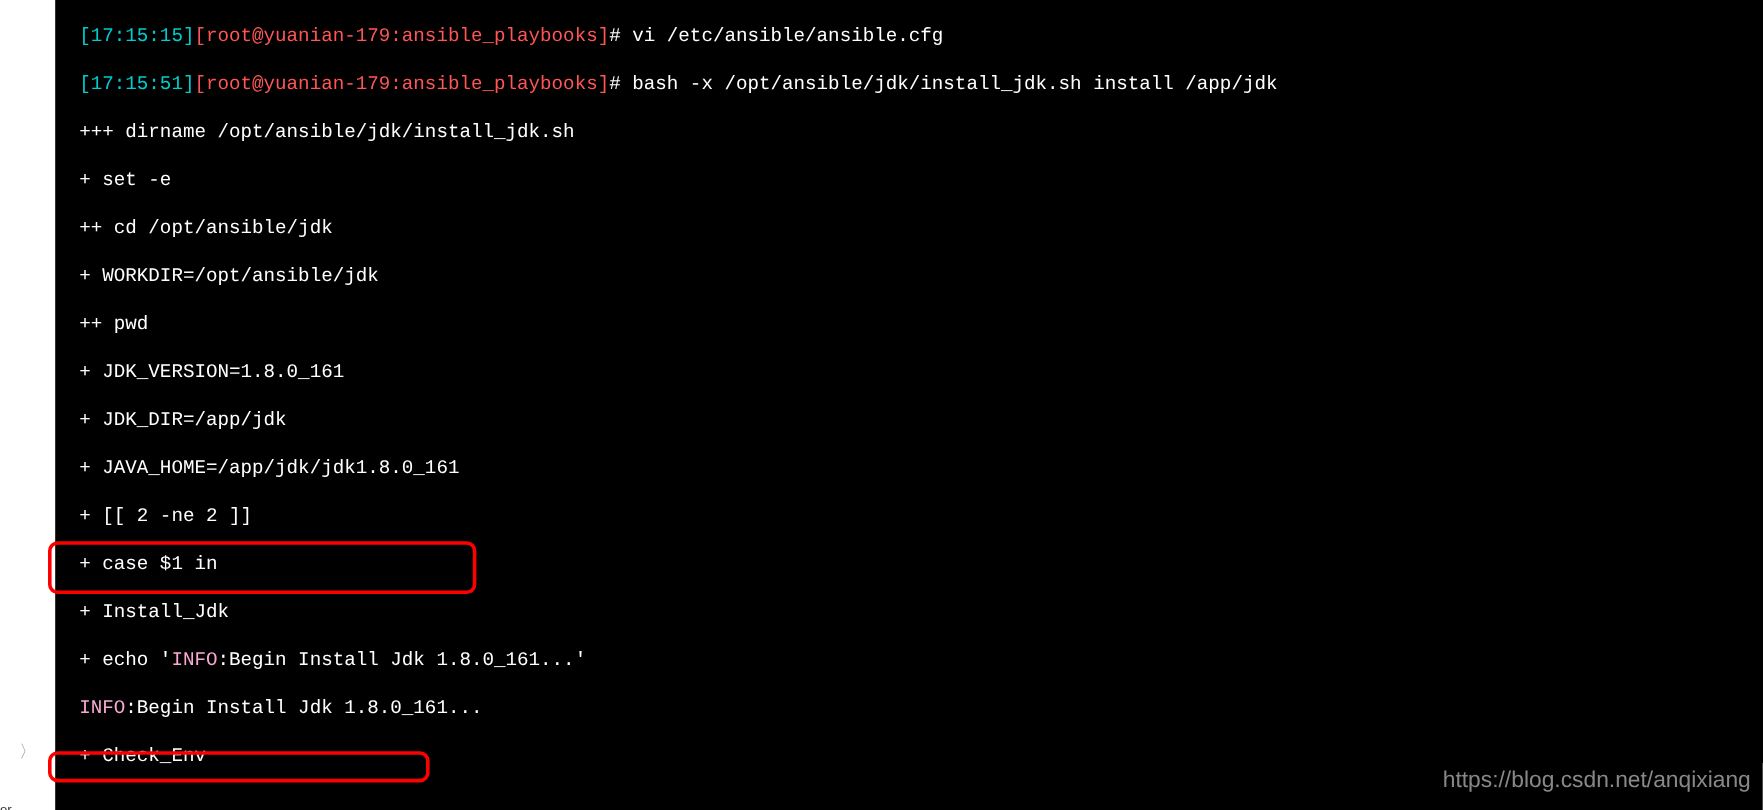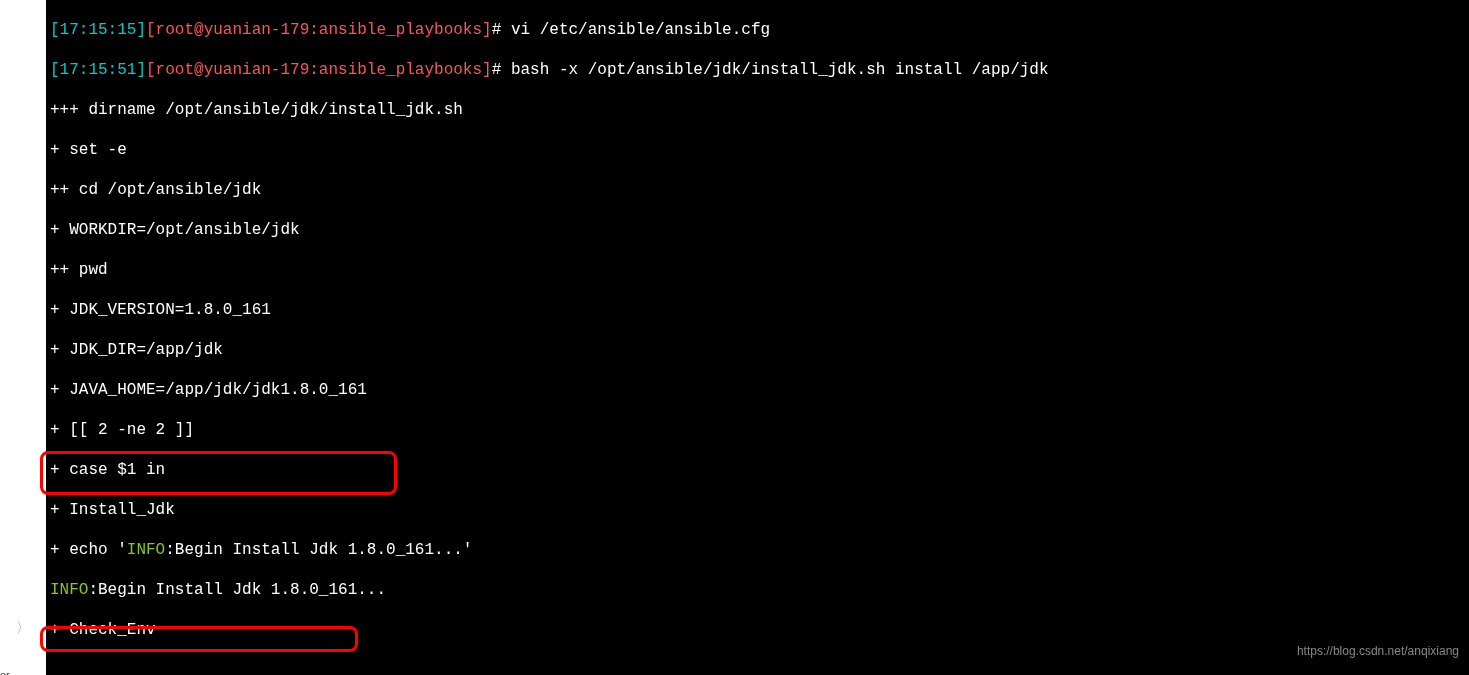--- a/index.html
+++ b/index.html
@@ -13,35 +13,35 @@
       font-size: 16px;
       line-height: 20px;
       overflow: hidden;
       width: 1469px;
       height: 675px;
       position: relative;
     }
     .terminal {
       background: #000;
       color: #fff;
-      padding: 0 4px;
+      padding: 0 20px;
       position: absolute;
       left: 46px;
       top: 0;
       right: 0;
       height: 675px;
       white-space: pre;
     }
     .line {
       display: block;
       position: relative;
     }
     .timestamp { color: #00cccc; }
     .prompt-user { color: #ff5555; }
-    .info-cyan { color: #84cc16; }
+    .info-cyan { color: #f9a8d4; }
     .white { color: #fff; }
     .red-box1 {
       position: absolute;
       left: 40px;
       top: 451px;
       width: 357px;
       height: 44px;
       border: 3px solid #ff0000;
       border-radius: 8px;
       pointer-events: none;
@@ -57,21 +57,21 @@
       border-radius: 8px;
       pointer-events: none;
       z-index: 10;
     }
     .watermark {
       position: absolute;
       bottom: 14px;
       right: 10px;
       color: #888;
       font-family: Arial, sans-serif;
-      font-size: 12px;
+      font-size: 19px;
       z-index: 20;
     }
     .left-trigger {
       position: absolute;
       left: 16px;
       top: 618px;
       color: #999;
       font-size: 14px;
     }
     .left-edge {

